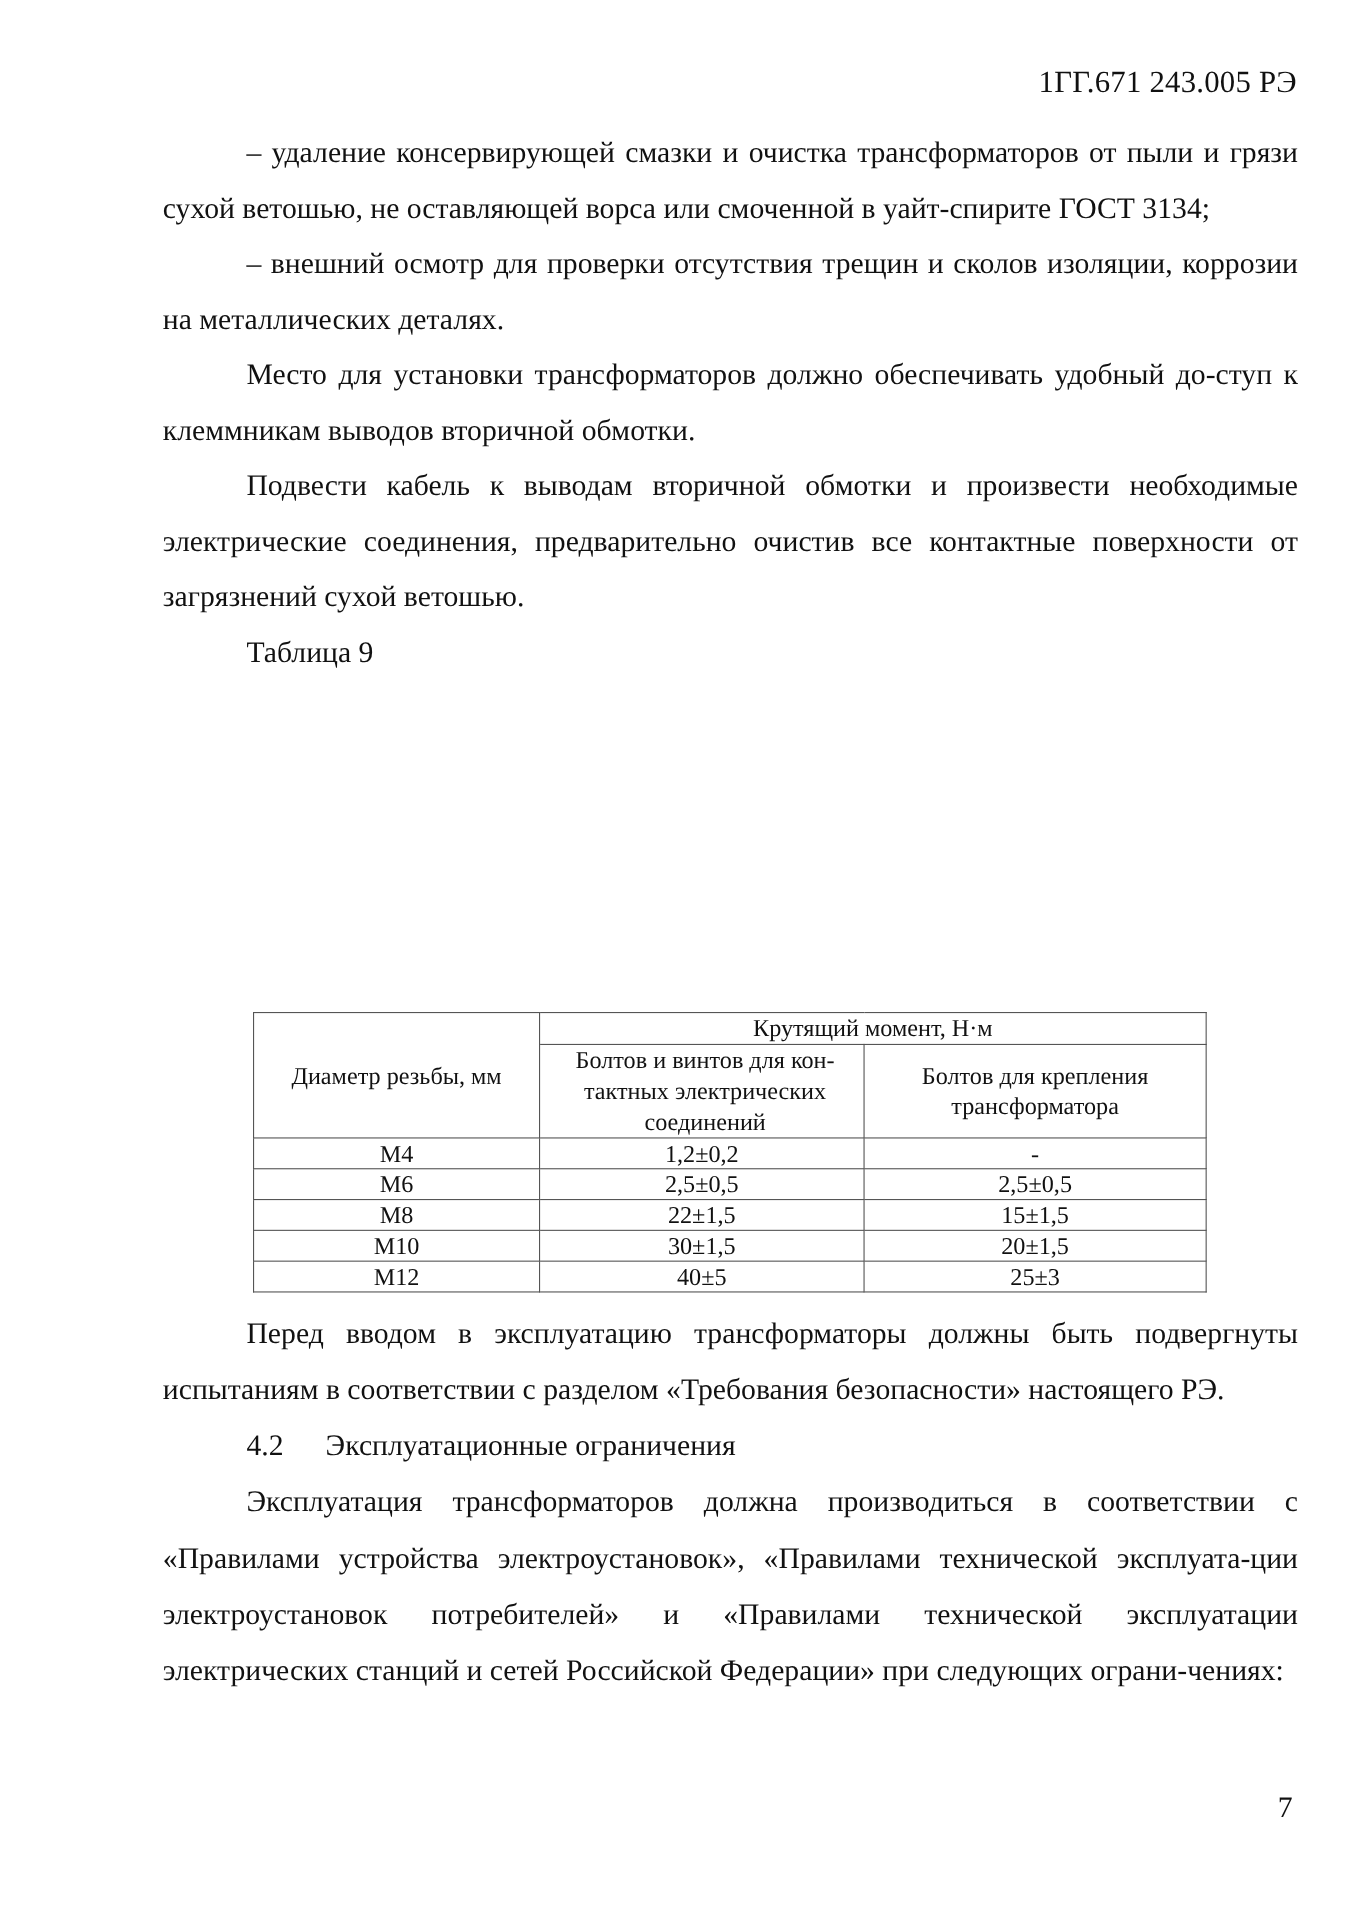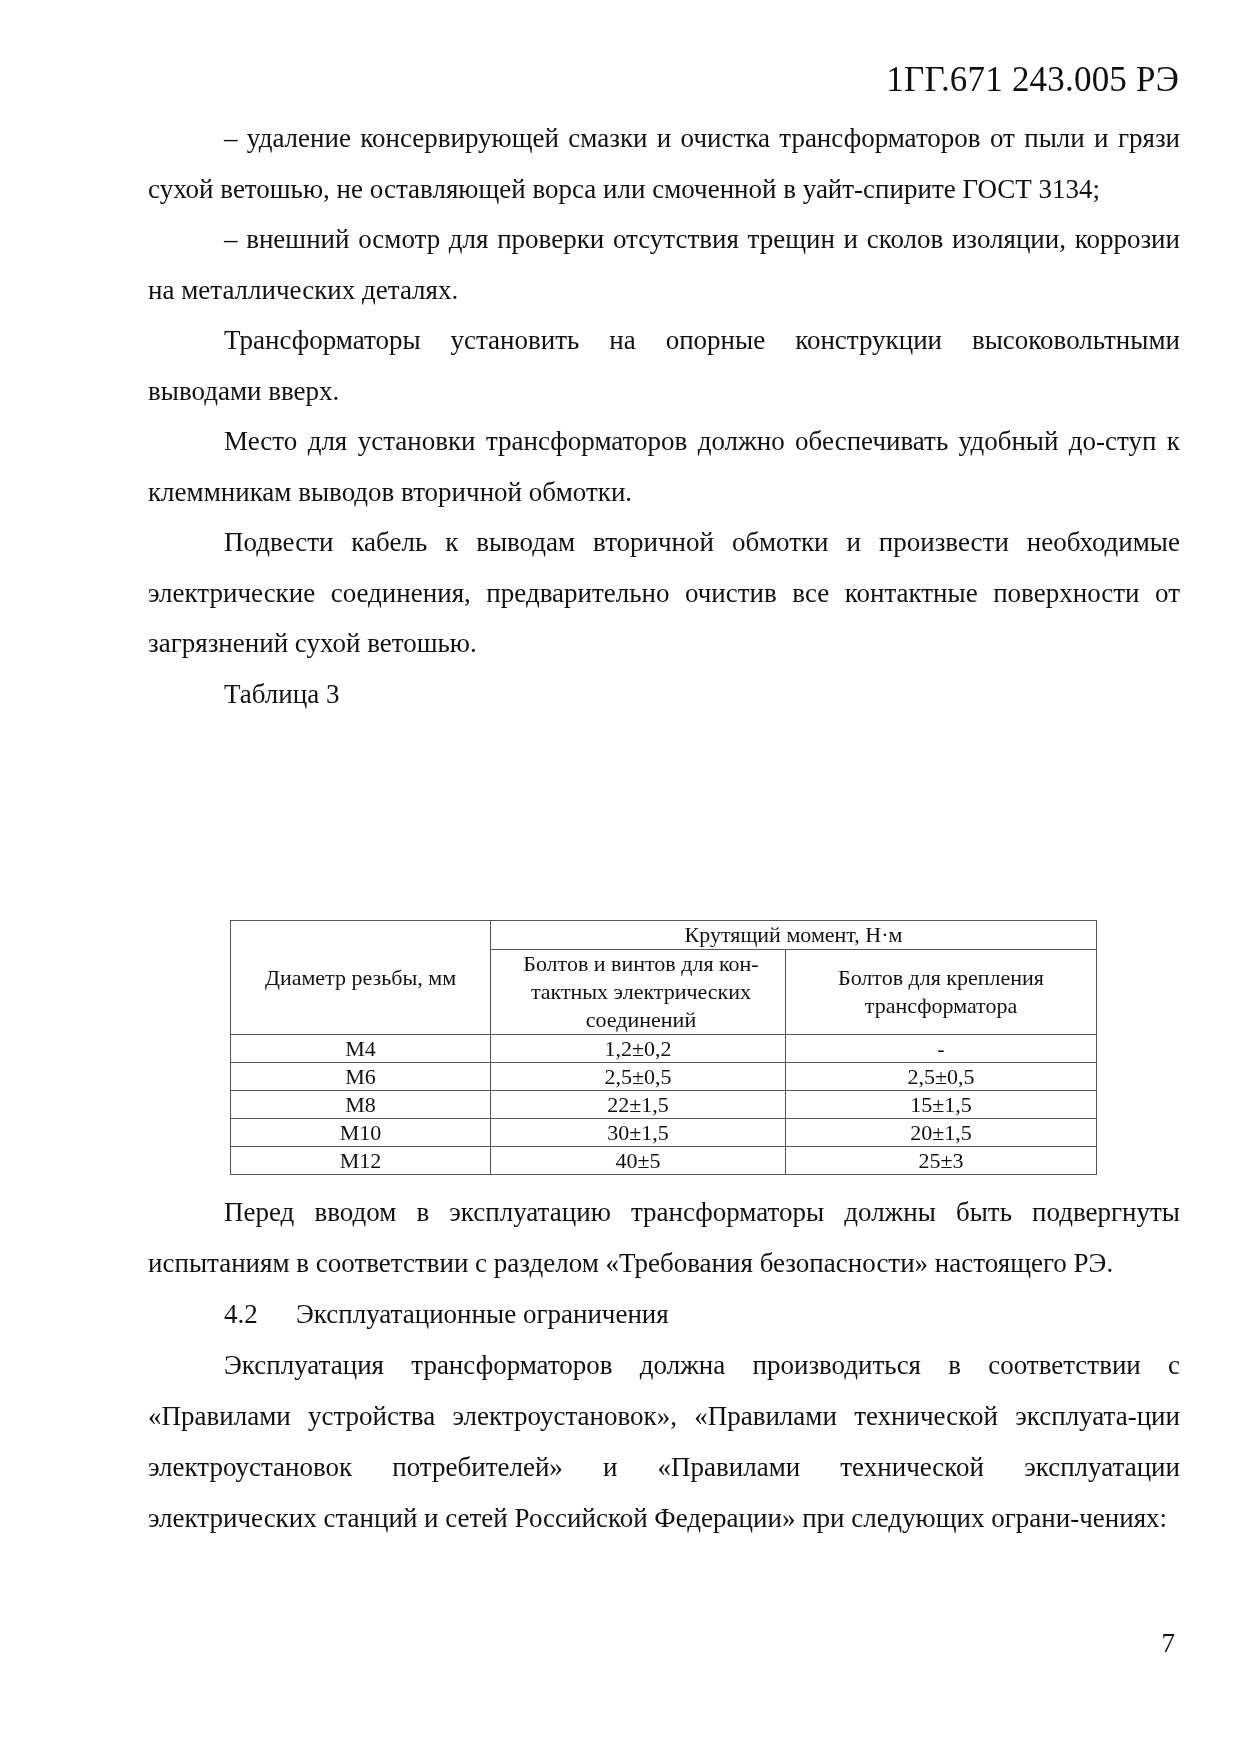--- a/index.html
+++ b/index.html
@@ -3,21 +3,21 @@
 <meta charset="utf-8">
 <style>
   html, body { margin: 0; padding: 0; background: #ffffff; }
   body {
     width: 1241px; height: 1755px; position: relative; overflow: hidden;
     font-family: "Liberation Serif", "DejaVu Serif", serif;
     color: #111111;
   }
   .doc-code {
     position: absolute; top: 60px; right: 62px;
-    font-size: 35px; letter-spacing: 0.2px;
+    font-size: 28px; letter-spacing: 0.2px;
   }
   .body-text {
     position: absolute; left: 148px; width: 1032px; top: 113px;
     font-size: 27px; line-height: 50.5px;
   }
   .para {
     margin: 0; text-align: justify; text-align-last: left;
     text-indent: 76px;
   }
   .tbl-caption { margin: 0; text-indent: 76px; height: 50px; }
@@ -42,24 +42,23 @@
   }
 </style>
 </head>
 <body>
 
 <div class="doc-code">1ГГ.671 243.005 РЭ</div>
 
 <div class="body-text">
   <p class="para">– удаление консервирующей смазки и очистка трансформаторов от пыли и грязи сухой ветошью, не оставляющей ворса или смоченной в уайт-спирите ГОСТ 3134;</p>
   <p class="para">– внешний осмотр для проверки отсутствия трещин и сколов изоляции, коррозии на металлических деталях.</p>
-  <p class="para">Трансформаторы установить на опорные конструкции высоковольтными выводами вверх.</p>
   <p class="para">Место для установки трансформаторов должно обеспечивать удобный до-ступ к клеммникам выводов вторичной обмотки.</p>
   <p class="para">Подвести кабель к выводам вторичной обмотки и произвести необходимые электрические соединения, предварительно очистив все контактные поверхности от загрязнений сухой ветошью.</p>
-  <p class="tbl-caption">Таблица 3</p>
+  <p class="tbl-caption">Таблица 9</p>
 </div>
 
 <table class="torque">
   <tbody>
       <tr>
     <th rowspan="2" style="width:247px;height:107px;">Диаметр резьбы, мм</th>
     <th colspan="2" style="height:28px;">Крутящий момент, Н·м</th>
   </tr>
   <tr>
     <th style="width:276px;height:78px;padding-left:12px;">Болтов и винтов для кон-тактных электрических соединений</th>

